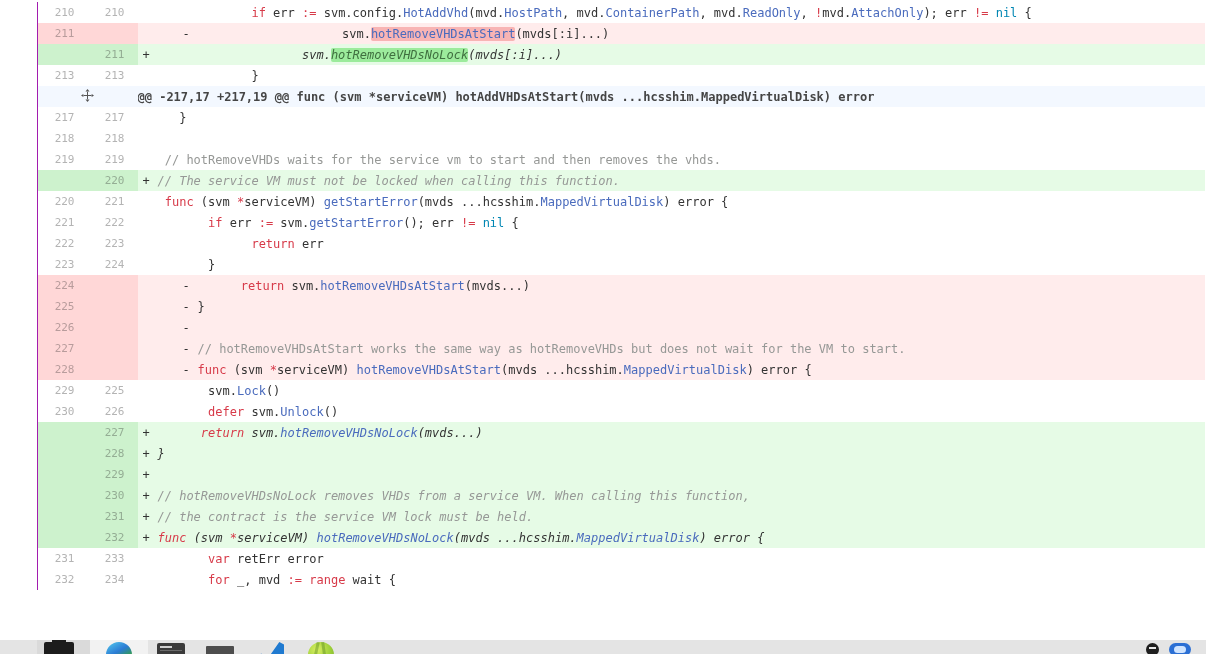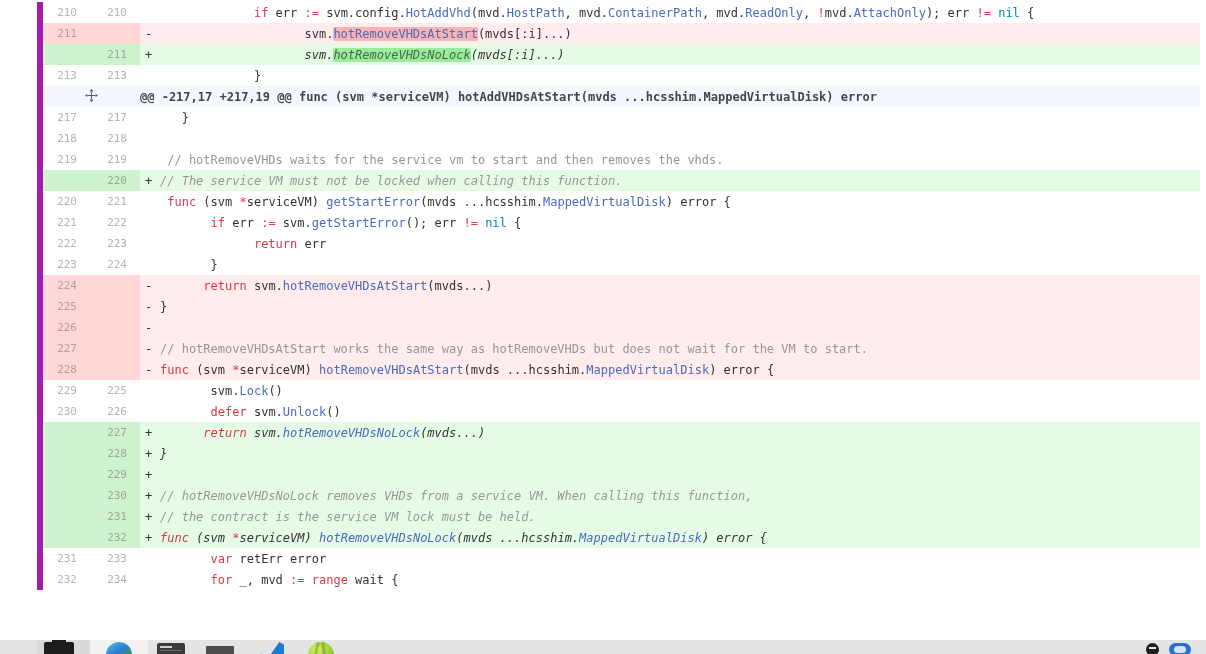--- a/index.html
+++ b/index.html
@@ -1,25 +1,25 @@
 <!DOCTYPE html>
 <html><head>
 <meta charset="utf-8">
 <style>
   html,body{margin:0;padding:0;background:#fff;}
   body{width:1206px;height:654px;overflow:hidden;font-family:"DejaVu Sans Mono",monospace;}
   .diff-wrap{position:absolute;top:0;left:0;width:1206px;height:640px;background:#fff;}
-  table.diff{border-collapse:collapse;table-layout:fixed;width:1169px;margin-left:37px;margin-top:2px;border-left:6px solid #a21caf;}
+  table.diff{border-collapse:collapse;table-layout:fixed;width:1169px;margin-left:37px;margin-top:2px;border-left:1px solid #a21caf;}
   td{height:21px;padding:0;vertical-align:middle;}
   td.n1,td.n2{width:50px;text-align:right;padding-right:13px;font-size:11px;color:#b4b4b4;cursor:pointer;box-sizing:border-box;}
   td.code{font-size:12px;color:#333;white-space:pre;overflow:hidden;}
   .marker{display:inline-block;width:15px;padding-left:5px;color:#333;font-size:12px;}
   tr.ctx td{background:#fff;}
   tr.del td.n1,tr.del td.n2{background:#ffd7d7;color:#b89c9c;}
-  tr.del td.code{background:#ffecec;}
+  tr.del td.code{background:#ffecec;padding-left:40px;}
   tr.add td.n1,tr.add td.n2{background:#cdf2cd;color:#94ad94;}
   tr.add td.code{background:#e6fbe6;font-style:italic;}
   tr.hunk td{background:#f3f8ff;font-weight:bold;}
   tr.hunk td.code{color:#454545;font-size:12px;white-space:pre;}
   td.hunk-gutter{width:100px;text-align:center;box-sizing:border-box;}
   .s-t{color:#333;}
   .s-k{color:#d73a49;}
   .s-f{color:#4a6bbd;}
   .s-c{color:#0086b3;}
   .s-m{color:#969896;}

